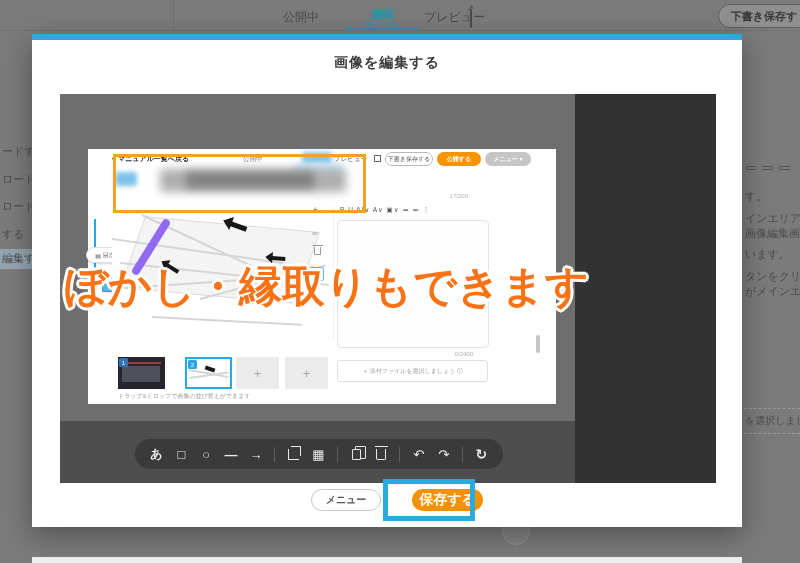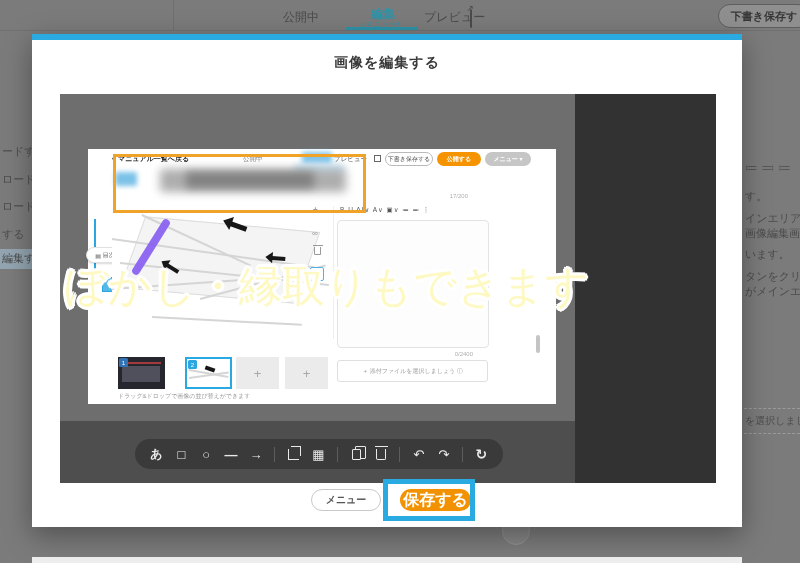--- a/index.html
+++ b/index.html
@@ -37,21 +37,21 @@
   .modal-title { left:0; top:14px; width:100%; text-align:center;
     font-size:14px; font-weight:bold; color:#3a3a3a; letter-spacing:1px; }
 
   
   .canvas { left:28px; top:54px; width:656px; height:389px; background:#323232; overflow:hidden; }
   .img-region { left:0; top:0; width:515px; height:327px; background:#6e6e6e; }
   .canvas-bottom { left:0; top:327px; width:515px; height:62px; background:#4e4e4e; }
 
   
   .green-overlay {
-    left:4px; top:164px; font-size:43px; font-weight:normal; color:#fef9c3;
+    left:4px; top:164px; font-size:43px; font-weight:bold; color:#f97316;
     white-space:nowrap; z-index:4; letter-spacing:0;
     text-shadow:-2px -2px 0 #fff, 2px -2px 0 #fff, -2px 2px 0 #fff, 2px 2px 0 #fff,
                  0 -3px 0 #fff, 0 3px 0 #fff, -3px 0 0 #fff, 3px 0 0 #fff;
   }
 
   
   .inner { left:28px; top:55px; width:468px; height:255px; background:#fff; font-size:7px; color:#555; }
   .inner .t { white-space:nowrap; }
   .mini-pill { height:14px; border-radius:7px; font-size:6px; display:flex; align-items:center; justify-content:center; white-space:nowrap; }
   .mini-outline { border:1px solid #b9b9b9; background:#fff; color:#555; }
@@ -97,39 +97,39 @@
   .icon-copy::before { content:""; position:absolute; left:2.5px; top:-4px; width:9px; height:11px;
     border:1.5px solid #e9e9e9; border-radius:1px; z-index:-1; }
   .icon-trash { width:10px; height:11px; border:1.5px solid #e9e9e9; border-top:none; border-radius:0 0 2px 2px; position:relative; }
   .icon-trash::before { content:""; position:absolute; left:-2.5px; top:-3px; width:13px; height:1.5px; background:#e9e9e9; }
 
   
   .btn-cancel { left:279px; top:449px; width:70px; height:22px; border:1px solid #c9c9c9; border-radius:12px;
     background:#fff; color:#555; font-size:10px; font-weight:bold;
     display:flex; align-items:center; justify-content:center; }
   .save-highlight { left:351px; top:439px; width:92px; height:42px; border:5px solid #29abe2; background:transparent; z-index:6; }
-  .btn-save { left:368px; top:449px; width:71px; height:22px; border-radius:12px;
-    background:#f29202; color:#fff; font-size:16px; font-weight:bold;
+  .btn-save { left:380px; top:449px; width:71px; height:22px; border-radius:12px;
+    background:#f29202; color:#fff; font-size:14px; font-weight:bold;
     display:flex; align-items:center; justify-content:center; }
 
   .bg-circle { left:502px; top:517px; width:28px; height:28px; border-radius:50%;
     background:#858585; border:1px solid #919191; }
   .bottom-strip { left:32px; top:557px; width:710px; height:6px; background:#efefef; }
 </style>
 </head>
 <body>
 
 <div class="stage">
 
   
   <div class="abs bg-header-vline"></div>
   <div class="abs bg-header-line"></div>
   <div class="abs tab-label" style="left:283px; top:9px;">公開中</div>
   <div class="abs tab-label tab-edit" style="left:371px; top:6px;font-family:Liberation Mono, monospace;">編集</div>
-  <div class="abs tab-edit-sub" style="left:362px; top:19px;">(メニュー)</div>
+  <div class="abs tab-edit-sub" style="left:362px; top:19px;">(保存する)</div>
   <div class="abs tab-underline" style="left:346px; top:27px;"></div>
   <div class="abs tab-label" style="left:424px; top:9px;">プレビュー</div>
   <span class="abs ext-ic" style="left:470px; top:10px;"></span>
   <div class="abs hdr-pill" style="left:718px; top:4px;">下書き保存す</div>
 
   
   <div class="abs bg-text" style="left:2px; top:144px;">ードする</div>
   <div class="abs bg-text" style="left:2px; top:172px;">ロードす</div>
   <div class="abs bg-text" style="left:2px; top:199px;">ロードす</div>
   <div class="abs bg-text" style="left:2px; top:227px;">する</div>

